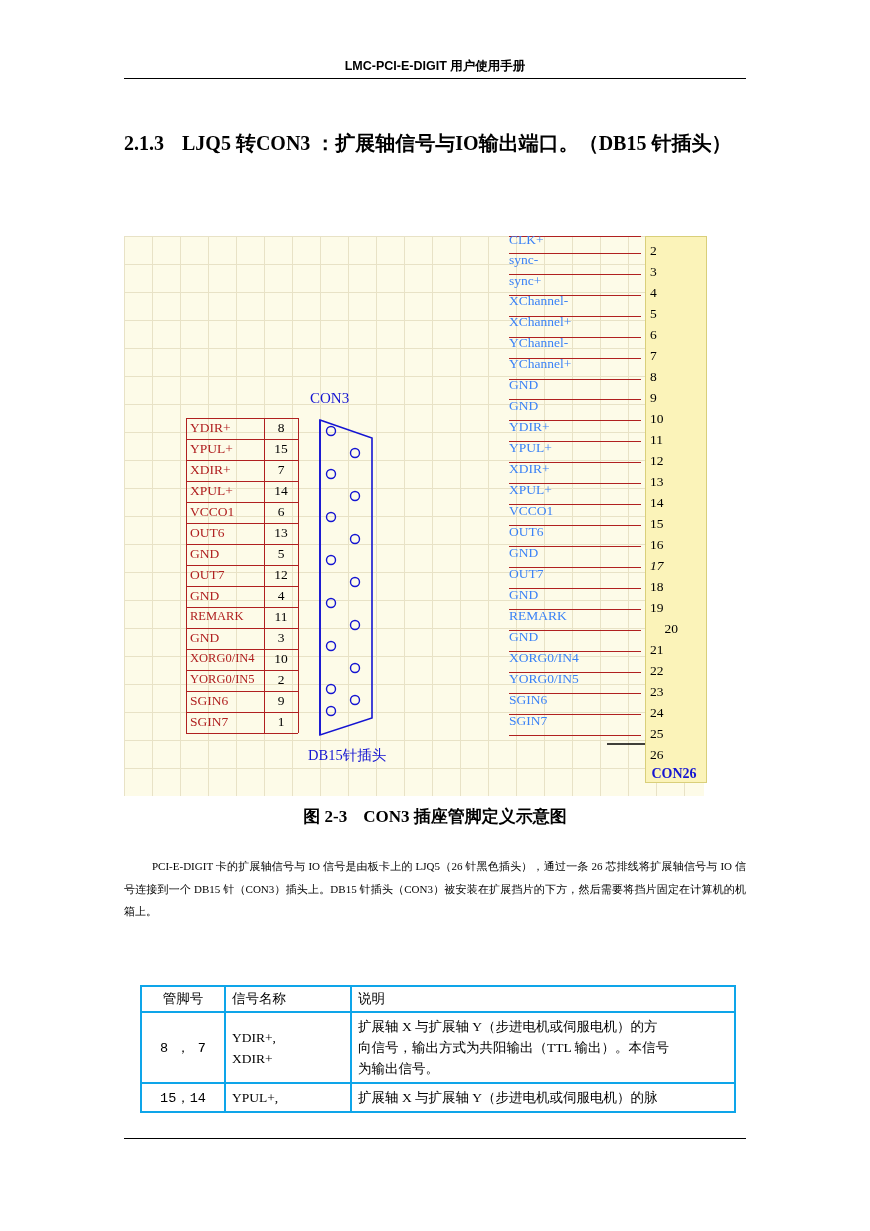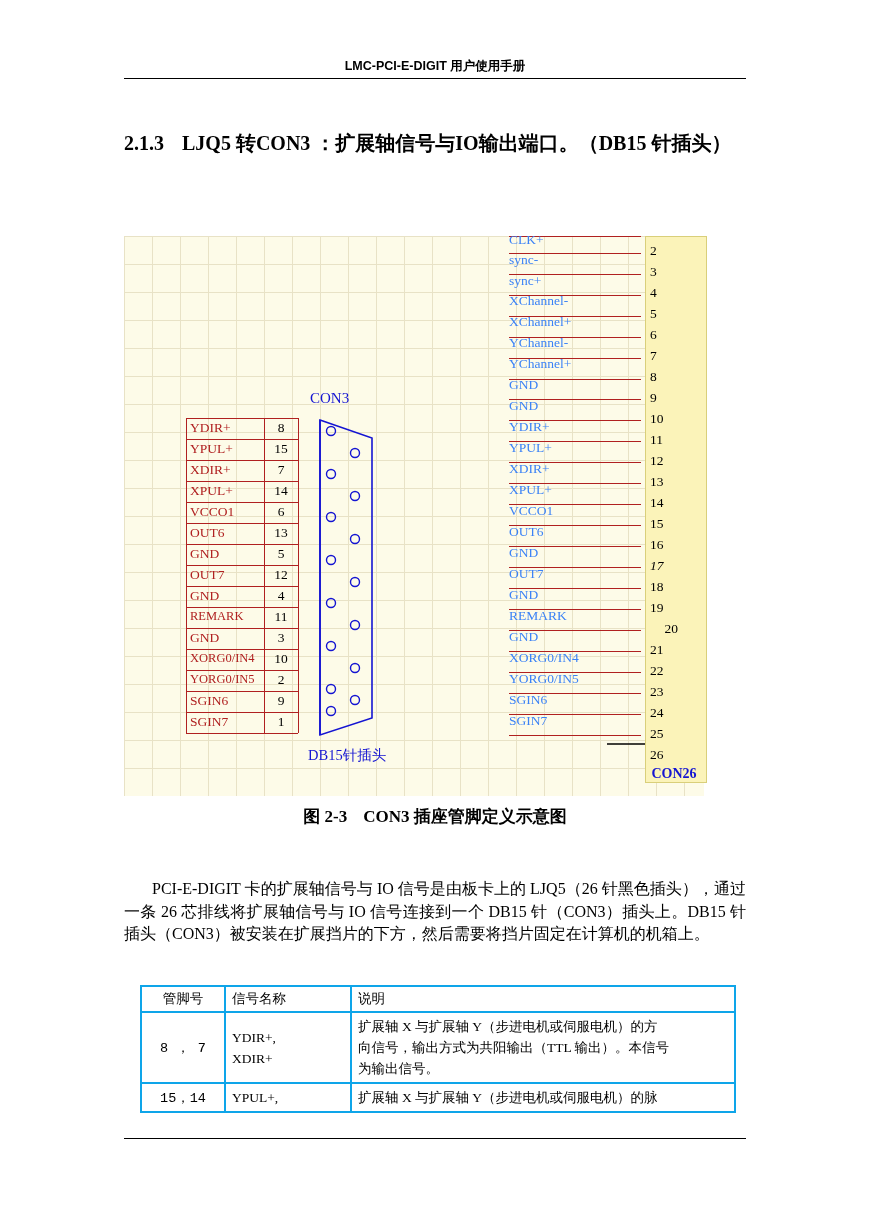--- a/index.html
+++ b/index.html
@@ -109,22 +109,22 @@
 
   
   .fig-caption{
     position:absolute;left:124px;top:805px;width:622px;
     text-align:center;font-size:17px;font-weight:bold;
   }
   .fig-caption .gap{display:inline-block;width:16px;}
 
   
   .para{
-    position:absolute;left:124px;top:878px;width:622px;
-    font-size:16px;line-height:22.5px;text-align:justify;
+    position:absolute;left:124px;top:855px;width:622px;
+    font-size:11px;line-height:22.5px;text-align:justify;
   }
   .para .indent{display:inline-block;width:28px;}
 
   
   table.pintable{
     position:absolute;left:140px;top:985px;width:596px;
     border-collapse:collapse;
     font-size:13.5px;
   }
   table.pintable td,table.pintable th{

